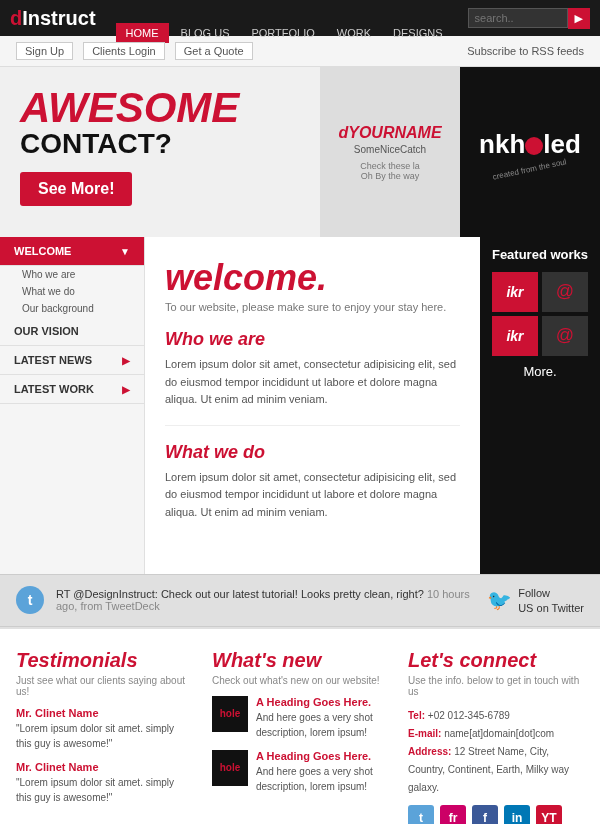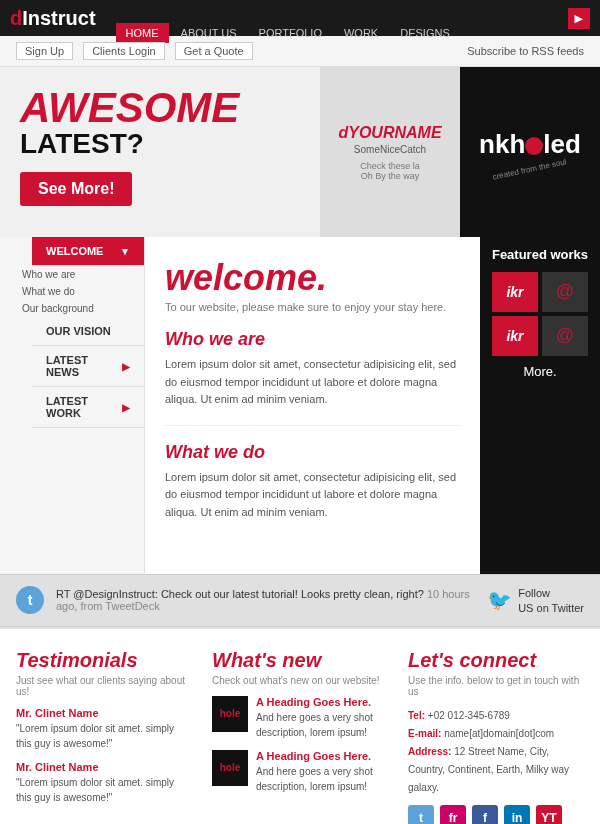--- a/index.html
+++ b/index.html
@@ -33,21 +33,21 @@
     .hero-img1-text { font-size: 13px; color: #333; text-align: center; padding: 10px; }
     .hero-img1-text .red { color: #cc1133; font-style: italic; font-size: 22px; font-weight: bold; }
     .hero-img2 { background: #111; width: 140px; height: 170px; display: flex; flex-direction: column; align-items: center; justify-content: center; position: relative; overflow: hidden; }
 
     
     .main-section { background: #fff; padding: 0; }
     .main-inner { display: flex; background: #fff; }
 
     
     .sidebar { width: 145px; background: #f5f5f5; border-right: 1px solid #e0e0e0; padding-bottom: 20px; }
-    .sidebar-item { padding: 8px 14px; font-size: 11px; font-weight: bold; color: #333; cursor: pointer; border-bottom: 1px solid #e0e0e0; margin-left: 32px; }
+    .sidebar-item { padding: 8px 14px; font-size: 11px; font-weight: bold; color: #333; cursor: pointer; border-bottom: 1px solid #e0e0e0; }
     .sidebar-item.active { background: #cc1133; color: #fff; display: flex; align-items: center; justify-content: space-between; }
     .sidebar-sub { padding: 3px 14px 3px 22px; font-size: 10px; color: #555; cursor: pointer; }
     .sidebar-item.has-arrow { display: flex; align-items: center; justify-content: space-between; }
     .sidebar-item .arr { color: #cc1133; font-size: 10px; }
 
     
     .content { flex: 1; padding: 20px; }
     .welcome-title { font-size: 36px; color: #cc1133; font-style: italic; font-weight: bold; margin-bottom: 2px; }
     .welcome-sub { font-size: 11px; color: #777; margin-bottom: 16px; }
     .section-heading { font-size: 18px; color: #cc1133; font-style: italic; font-weight: bold; margin-bottom: 6px; }
@@ -98,43 +98,44 @@
   </style>
 </head>
 <body>
 
 <nav class="top-nav">
   <div class="logo">
     <span>d</span><span style="color:#fff;">Instruct</span>
   </div>
   <div class="nav-links">
     <a class="nav-item active">HOME</a>
-    <a class="nav-item">ABOUT US</a>
+    <a class="nav-item">BLOG US</a>
     <a class="nav-item">PORTFOLIO</a>
     <a class="nav-item">WORK</a>
     <a class="nav-item">DESIGNS</a>
   </div>
   <div class="search-bar">
+    <input type="text" placeholder="search.." style="">
     <button class="search-btn">▶</button>
   </div>
 </nav>
 
 <div class="sub-nav">
   <div class="sub-nav-left">
     <span class="sub-nav-item">Sign Up</span>
     <span class="sub-nav-item">Clients Login</span>
     <span class="sub-nav-item">Get a Quote</span>
   </div>
   <div class="sub-nav-right">Subscribe to RSS feeds</div>
 </div>
 
 <div class="hero">
   <div class="hero-left">
     <div class="hero-title">AWESOME</div>
-    <div class="hero-subtitle">LATEST?</div>
+    <div class="hero-subtitle">CONTACT?</div>
     <div class="hero-btn">See More!</div>
   </div>
   <div class="hero-right">
     <div class="hero-img1">
       <div class="hero-img1-text">
         <div class="red" style="font-style:italic;font-size:16px;color:#cc1133;font-weight:bold;">dYOURNAME</div>
         <div style="font-size:10px;color:#555;margin-top:2px;">SomeNiceCatch</div>
         <div style="font-size:9px;color:#777;margin-top:6px;">Check these la</div>
         <div style="font-size:9px;color:#777;">Oh By the way</div>
       </div>

